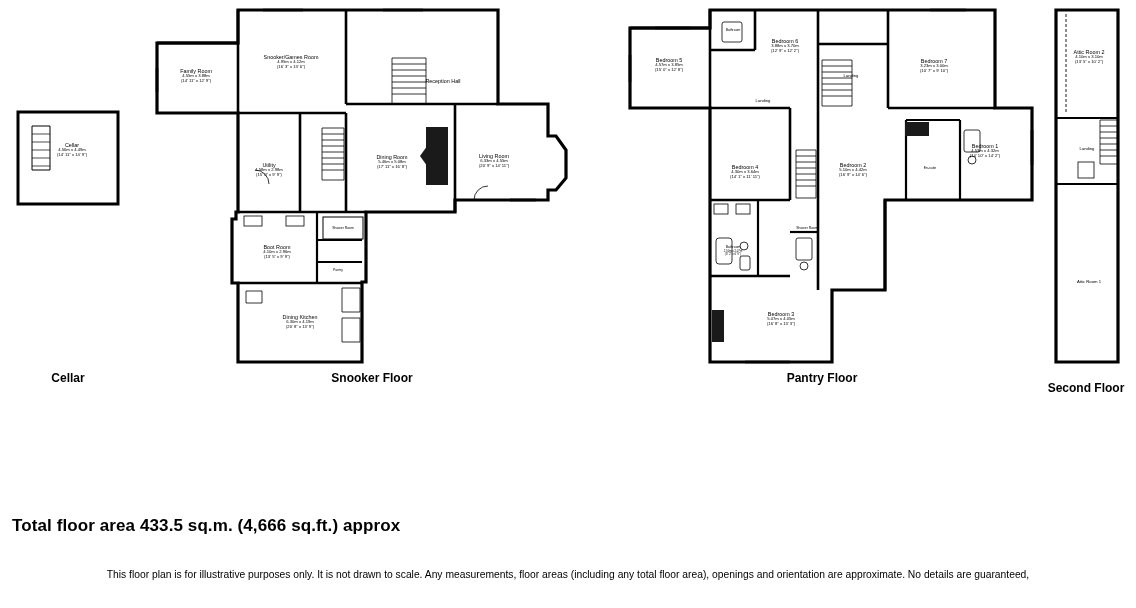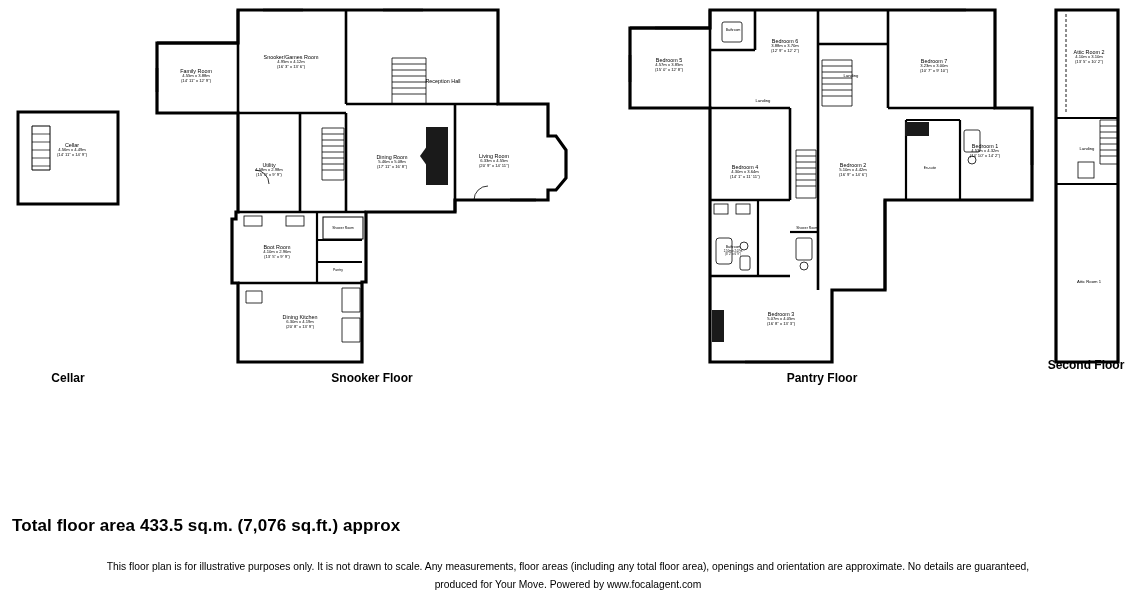--- a/index.html
+++ b/index.html
@@ -64,21 +64,21 @@
   #disclaimer {
     position: absolute;
     left: 0;
     top: 556px;
     width: 1136px;
     text-align: center;
     font-size: 10.3px;
     line-height: 1.35;
     color: #000;
   }
-  #disclaimer p { margin: 4px; }
+  #disclaimer p { margin: 12px; }
 </style>
 </head>
 <body>
 
 <svg id="plan" viewBox="0 0 1136 608" xmlns="http://www.w3.org/2000/svg">
   <g>
     <path d="M18 112 h100 v92 h-100 z" fill="#ffffff" stroke="#000000" stroke-width="3"></path>
     <path d="M32 126 h18 v44 h-18 z" fill="none" stroke="#000000" stroke-width="1"></path>
     <path d="M32 134 h18 M32 142 h18 M32 150 h18 M32 158 h18 M32 166 h18" stroke="#000000" stroke-width="0.7"></path>
   </g>
@@ -188,21 +188,21 @@
       <path d="M1100 120 h18 v44 h-18 z"></path>
       <path d="M1100 126 h18 M1100 132 h18 M1100 138 h18 M1100 144 h18 M1100 150 h18 M1100 156 h18"></path>
       <rect x="1078" y="162" width="16" height="16"></rect>
     </g>
   </g>
 </svg>
 
 <div class="floor-title" style="left: 18px; top: 371px; width: 100px;">Cellar</div>
 <div class="floor-title" style="left: 282px; top: 371px; width: 180px;">Snooker Floor</div>
 <div class="floor-title" style="left: 742px; top: 371px; width: 160px;">Pantry Floor</div>
-<div class="floor-title" style="left: 1036px; top: 358px; width: 100px;">Second Floor</div>
+<div class="floor-title" style="left: 1036px; top: 381px; width: 100px;">Second Floor</div>
 
 <div class="room" style="left: 72px; top: 150px;">
   <span class="rname">Cellar</span>
   <span class="rdim">4.56m x 4.49m</span>
   <span class="rdim2">(14' 11" x 14' 9")</span>
 </div>
 
 <div class="room" style="left: 291px; top: 62px;">
   <span class="rname">Snooker/Games Room</span>
   <span class="rdim">4.95m x 4.12m</span>
@@ -309,18 +309,17 @@
   <span class="rdim">4.10m x 3.10m</span>
   <span class="rdim2">(13' 5" x 10' 2")</span>
 </div>
 <div class="room small" style="left: 1087px; top: 149px;">
   <span class="rname">Landing</span>
 </div>
 <div class="room small" style="left: 1089px; top: 282px;">
   <span class="rname">Attic Room 1</span>
 </div>
 
-<div id="total">Total floor area 433.5 sq.m. (7,076 sq.ft.) approx</div>
+<div id="total">Total floor area 433.5 sq.m. (4,666 sq.ft.) approx</div>
 
 <div id="disclaimer">
   <p>This floor plan is for illustrative purposes only. It is not drawn to scale. Any measurements, floor areas (including any total floor area), openings and orientation are approximate. No details are guaranteed,</p>
-  <p>produced for Your Move. Powered by www.focalagent.com</p>
 </div>
 
 </body></html>

